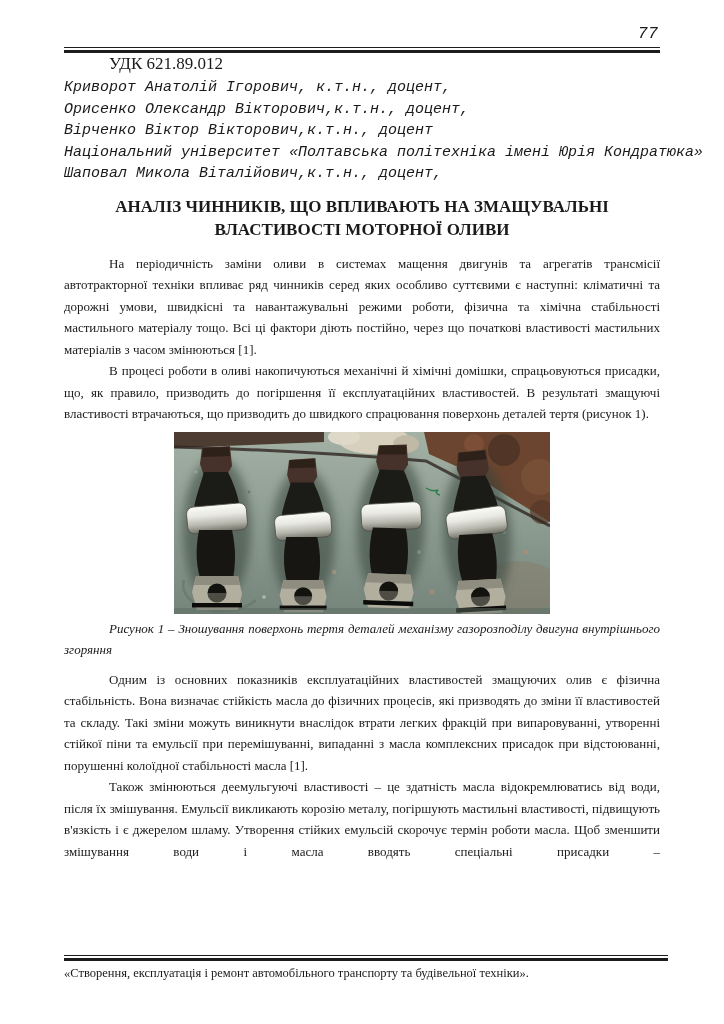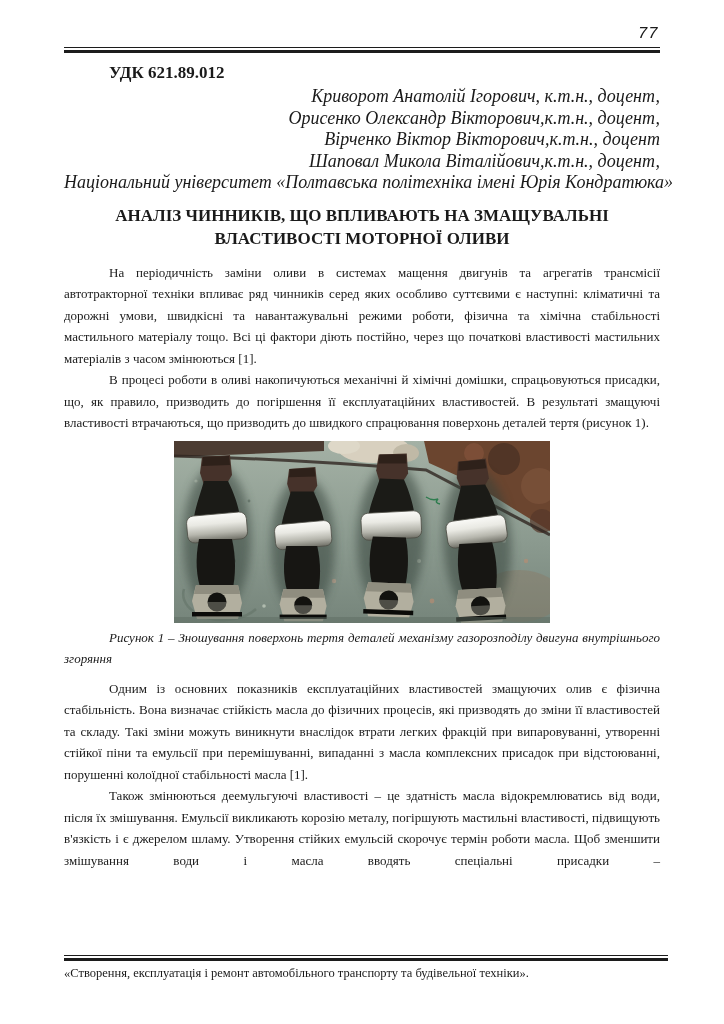--- a/index.html
+++ b/index.html
@@ -22,33 +22,32 @@
     padding-right:2px;
     font-family:Liberation Mono, monospace;
   }
   .double-rule{
     height:2px;
     border-top:1.5px solid #1c1c1c;
     border-bottom:3px solid #1c1c1c;
     margin-top:3px;
   }
   .udc{
-    margin-top:9px;
     padding-left:45px;
-    font-weight:bold;
+    font-weight:normal;
     font-size:17px;
     line-height:22px;
   }
   .authors{ margin-top:2px; }
   .author-line{
-    text-align:right;
     font-style:italic;
-    font-size:18px;
+    font-size:15px;
     line-height:21.5px;
     white-space:nowrap;
+    font-family:Liberation Mono, monospace;
   }
   .title{
     margin:10px 0 12px 0;
     text-align:center;
     font-weight:bold;
     font-size:17px;
     line-height:23px;
   }
   .body-text p{
     margin:0;
@@ -84,22 +83,22 @@
 
   <div class="pageno">77</div>
   <div class="double-rule"></div>
 
   <div class="udc">УДК 621.89.012</div>
 
   <div class="authors">
     <div class="author-line">Криворот Анатолій Ігорович, к.т.н., доцент,</div>
     <div class="author-line">Орисенко Олександр Вікторович,к.т.н., доцент,</div>
     <div class="author-line">Вірченко Віктор Вікторович,к.т.н., доцент</div>
+    <div class="author-line">Національний університет «Полтавська політехніка імені Юрія Кондратюка»</div>
     <div class="author-line">Шаповал Микола Віталійович,к.т.н., доцент,</div>
-    <div class="author-line">Національний університет «Полтавська політехніка імені Юрія Кондратюка»</div>
   </div>
 
   <div class="title">АНАЛІЗ ЧИННИКІВ, ЩО ВПЛИВАЮТЬ НА ЗМАЩУВАЛЬНІ ВЛАСТИВОСТІ МОТОРНОЇ ОЛИВИ</div>
 
   <div class="body-text">
     <p>На періодичність заміни оливи в системах мащення двигунів та агрегатів трансмісії автотракторної техніки впливає ряд чинників серед яких особливо суттєвими є наступні: кліматичні та дорожні умови, швидкісні та навантажувальні режими роботи, фізична та хімічна стабільності мастильного матеріалу тощо. Всі ці фактори діють постійно, через що початкові властивості мастильних матеріалів з часом змінюються [1].</p>
     <p>В процесі роботи в оливі накопичуються механічні й хімічні домішки, спрацьовуються присадки, що, як правило, призводить до погіршення її експлуатаційних властивостей. В результаті змащуючі властивості втрачаються, що призводить до швидкого спрацювання поверхонь деталей тертя (рисунок 1).</p>
 
     <div class="figure-wrap">
       <svg viewBox="0 0 376 182" preserveAspectRatio="none" role="img">

